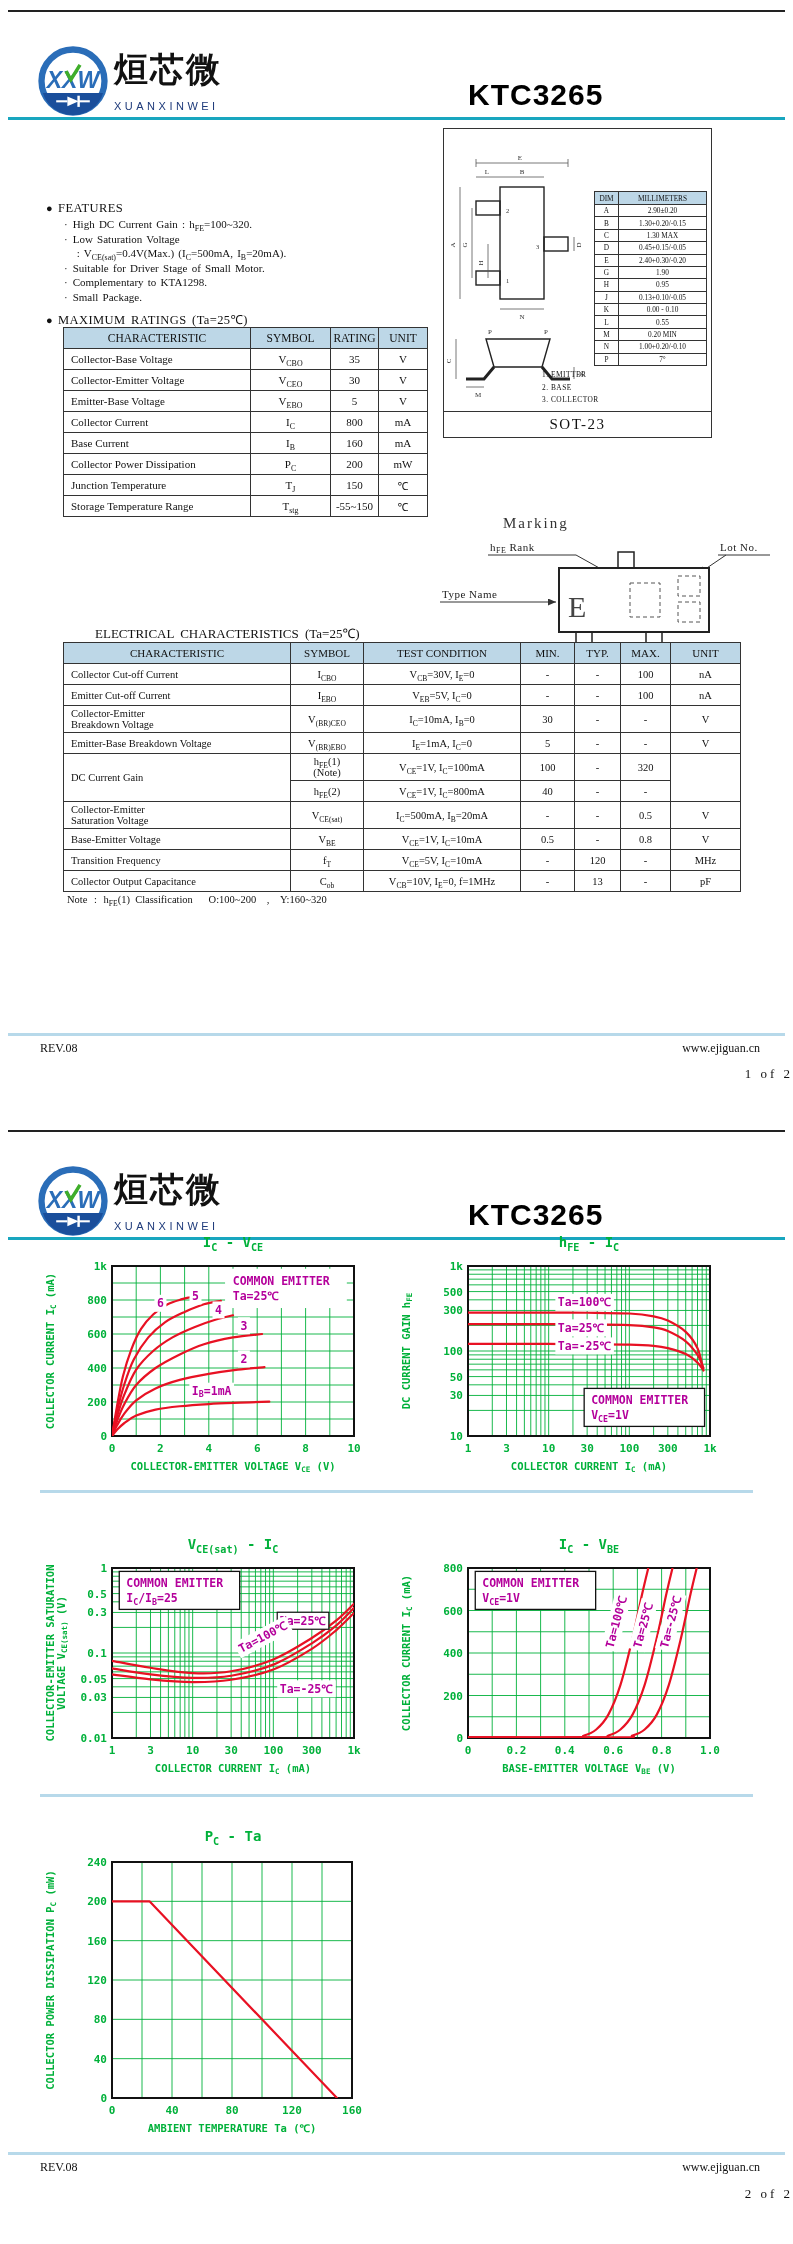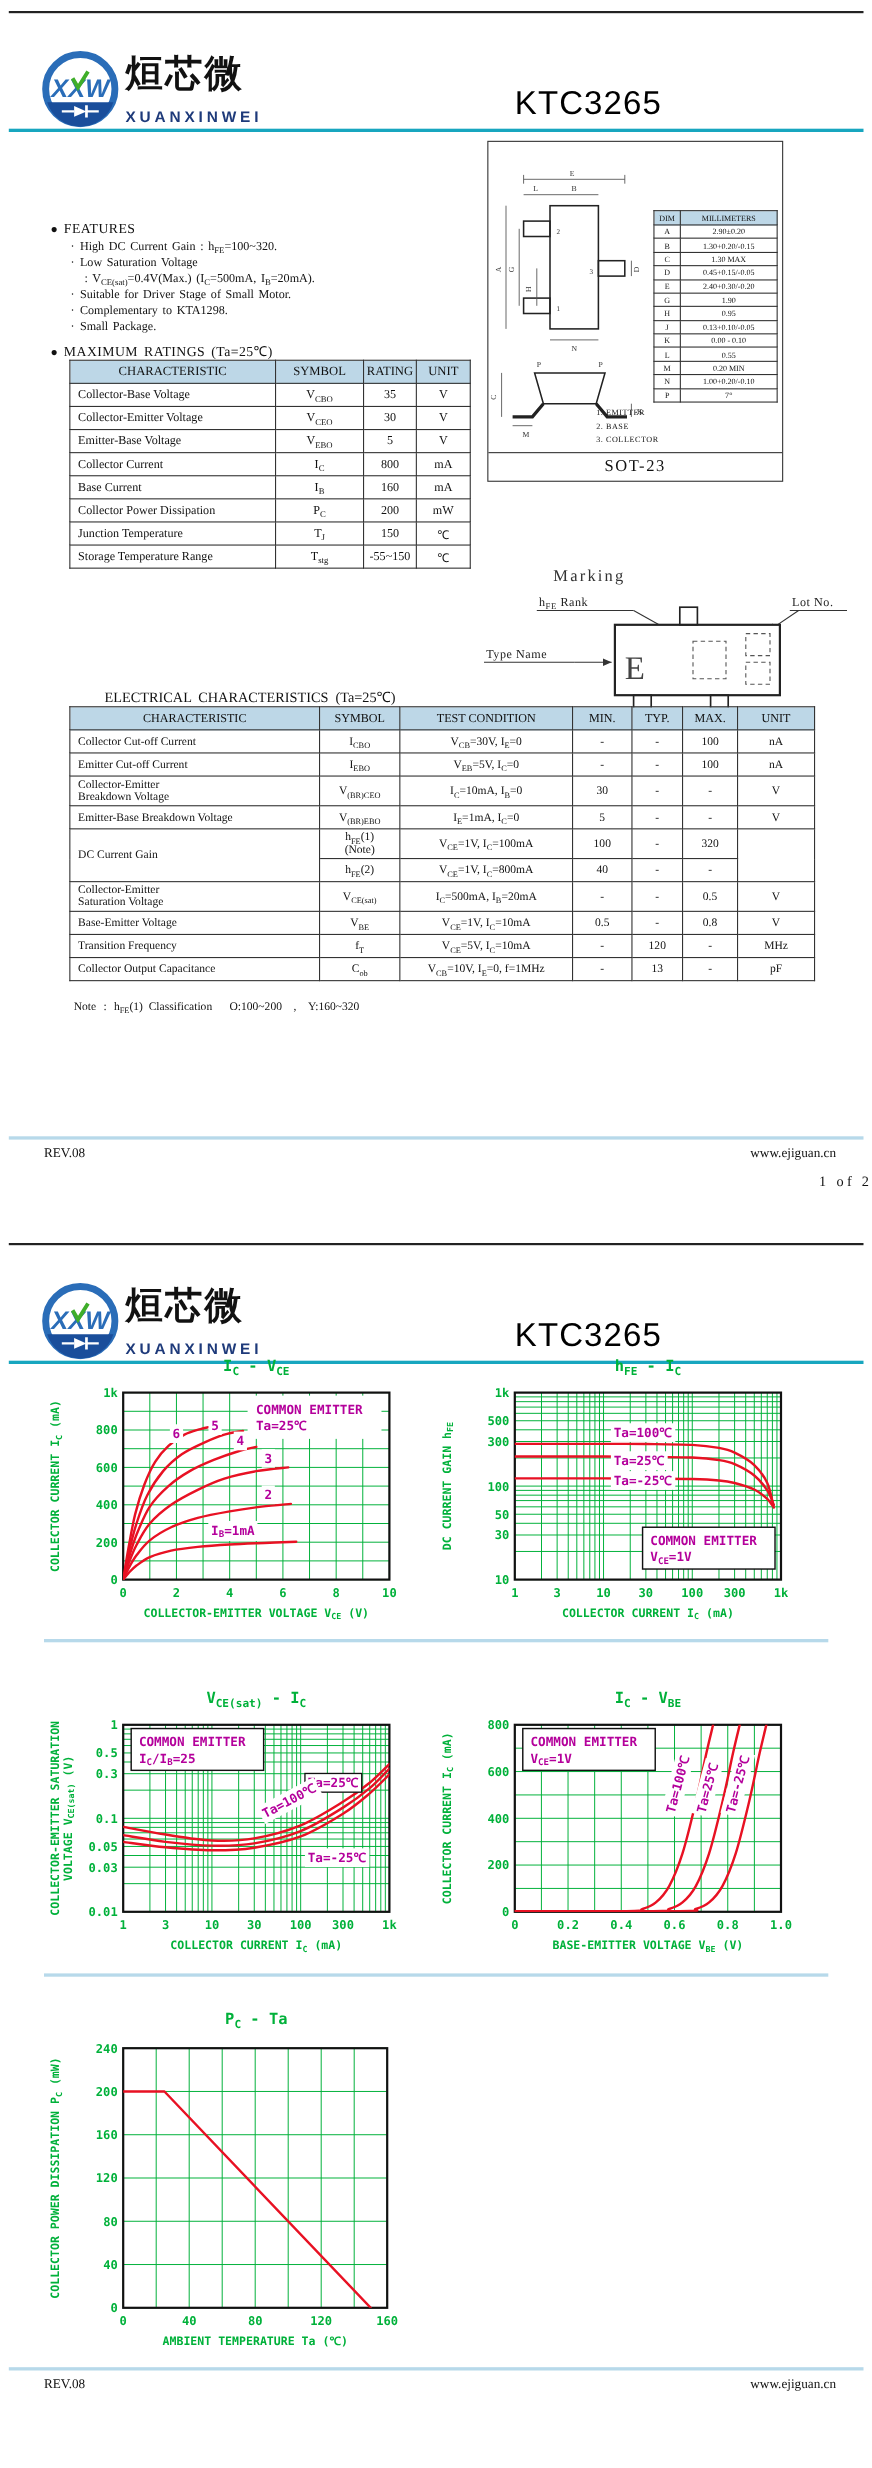--- a/index.html
+++ b/index.html
@@ -8,43 +8,43 @@
   }
   *{box-sizing:border-box}
   body{margin:0;background:#fff;width:793px;font-family:"Liberation Serif",serif;color:#111}
   .page{position:relative;width:793px;height:1122px;background:#fff;overflow:hidden}
   .abs{position:absolute}
   .topline{position:absolute;left:8px;right:8px;top:10px;height:2px;background:#222}
   .teal-rule{position:absolute;left:8px;right:8px;height:3px;background:var(--teal)}
   
   .logo{position:absolute;left:38px;display:flex;align-items:center;gap:6px}
   .logo-cn{font-family:"DejaVu Sans",sans-serif;font-weight:bold;font-size:34px;line-height:36px;color:#111;letter-spacing:2px}
-  .logo-en{font-family:"Liberation Sans",sans-serif;font-weight:bold;font-size:14px;letter-spacing:3.5px;color:#1e3a7a;margin-top:13px}
-  .part-no{position:absolute;left:468px;font-family:"Liberation Sans",sans-serif;font-weight:normal;font-size:30px;letter-spacing:1px;color:#000}
+  .logo-en{font-family:"Liberation Sans",sans-serif;font-weight:normal;font-size:11px;letter-spacing:3.5px;color:#1e3a7a;margin-top:13px}
+  .part-no{position:absolute;left:468px;font-family:"Liberation Sans",sans-serif;font-weight:bold;font-size:30px;letter-spacing:1px;color:#000}
   
   .app-line{font-size:12px;letter-spacing:.4px;word-spacing:3px;line-height:17px}
   .sec-title{font-size:12.5px;letter-spacing:.4px;word-spacing:2px}
   .bullet{margin-right:5px;font-size:11px}
   .feat-item{font-size:11px;line-height:14.6px;word-spacing:1.5px}
   .feat-item .mk{margin-right:5px}
   
   table{border-collapse:collapse;table-layout:fixed}
   td,th{border:1px solid #333;text-align:center;padding:2px 3px;font-weight:normal}
   th{background:var(--thead)}
   .tbl-max{width:364px;font-size:11px}
   .tbl-max th{font-size:11.5px;padding:4px 2px}
   .tbl-max td{height:21px}
   .tbl-elec{width:677px;font-size:10.5px}
   .tbl-elec th{font-size:11px;padding:4px 2px}
   .tbl-elec td{height:21px;padding:2px 4px}
   td.cl{text-align:left;padding-left:7px}
   .tbl-dim{width:112px;font-size:7.3px}
   .tbl-dim th{font-size:7.3px;padding:1.5px 1px}
   .tbl-dim td{padding:1.2px 1px}
-  .note-line{font-size:10.5px;margin-top:18px;padding-left:4px;word-spacing:4px}
+  .note-line{font-size:10.5px;margin-top:2px;padding-left:4px;word-spacing:4px}
   
   .pkg-box{position:absolute;left:443px;top:128px;width:269px;height:310px;border:1.2px solid #333;background:#fff}
   .pkg-strip{position:absolute;left:0;right:0;top:282px;border-top:1px solid #333}
   .pkg-name{position:absolute;left:0;right:0;top:287px;text-align:center;font-size:15px;letter-spacing:1.5px}
   .pins{position:absolute;left:98px;top:240px;font-size:7.4px;line-height:12.5px;letter-spacing:.5px}
   .dwg-t{font-family:"Liberation Serif",serif;font-size:7px;fill:#333}
   .dwg-n{font-family:"Liberation Serif",serif;font-size:6.5px;fill:#333}
   .dwg-l{stroke:#555;stroke-width:.8}
   .dwg-s{stroke:#222;stroke-width:1.4;fill:none}
   
@@ -836,13 +836,14 @@
         <text x="190" y="286" text-anchor="middle" class="axis"><tspan>AMBIENT TEMPERATURE Ta (℃)</tspan></text>
         <text transform="rotate(-90)" x="-134" y="12" text-anchor="middle" class="axis"><tspan>COLLECTOR POWER DISSIPATION P</tspan><tspan dy="2.2" font-size="72%">C</tspan><tspan dy="-2.2"> (mW)</tspan></text>
         <g clip-path="url(#clip-chart-pc-ta)">
           <path d="M70,55.333333333333314L107.5,55.333333333333314L295,252" fill="none" stroke="#e81123" stroke-width="2.2" stroke-linejoin="round" stroke-linecap="round"></path>
         </g>
       </svg></div>
 
   <div class="f-rule" style="top:1030px"></div>
   <div class="f-rev" style="top:1038px">REV.08</div>
   <div class="f-site" style="top:1038px">www.ejiguan.cn</div>
+  <div class="f-page" style="top:1064px">2 of 2</div>
 </div>
 
 </body></html>

